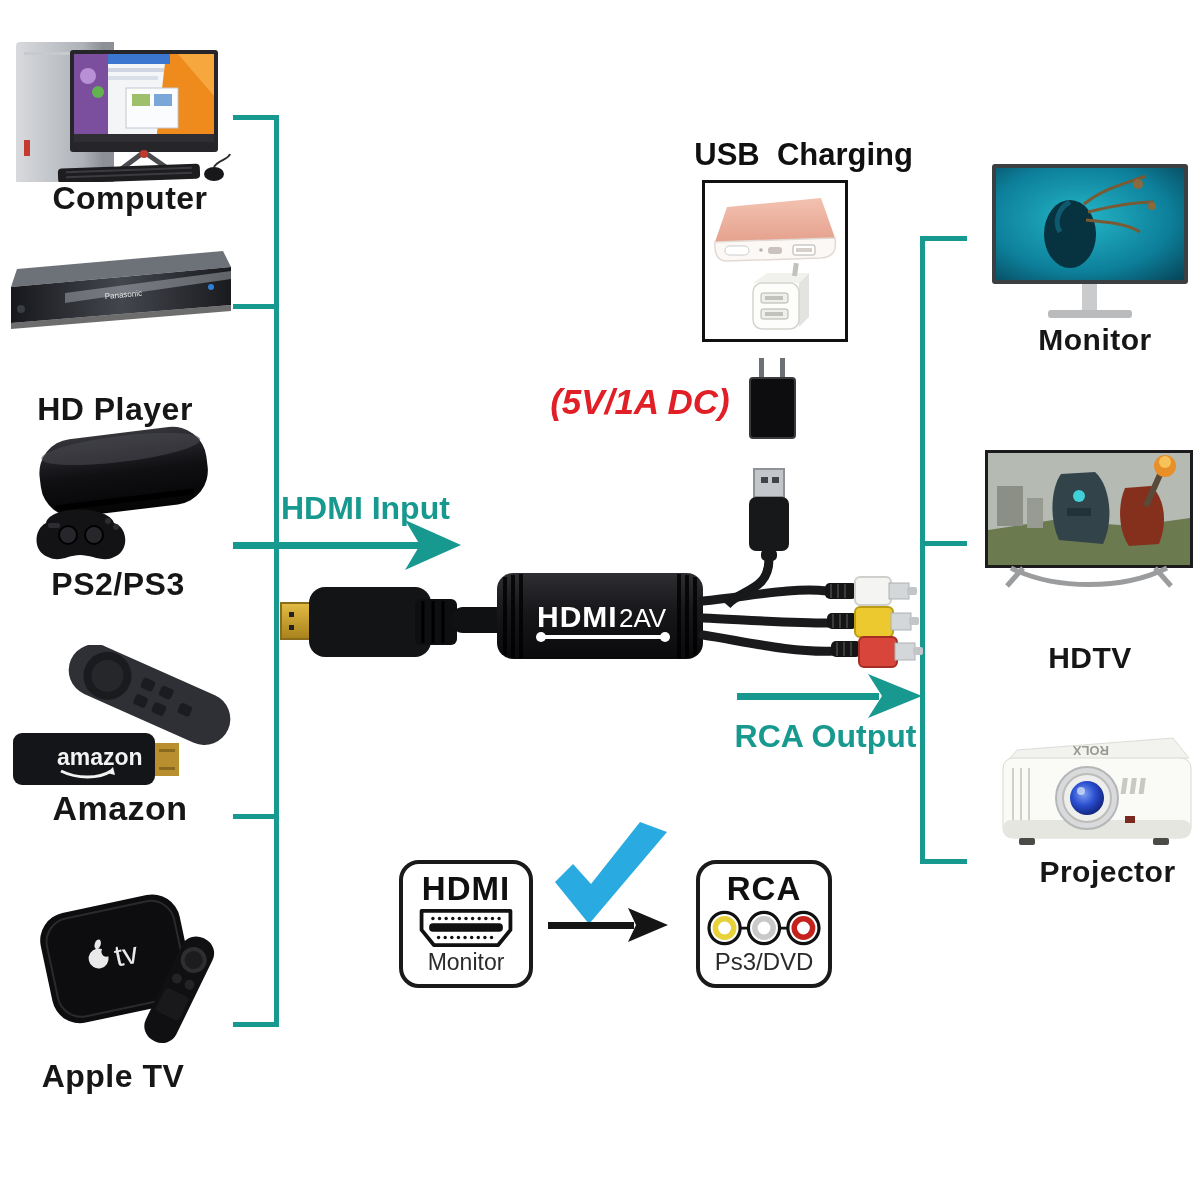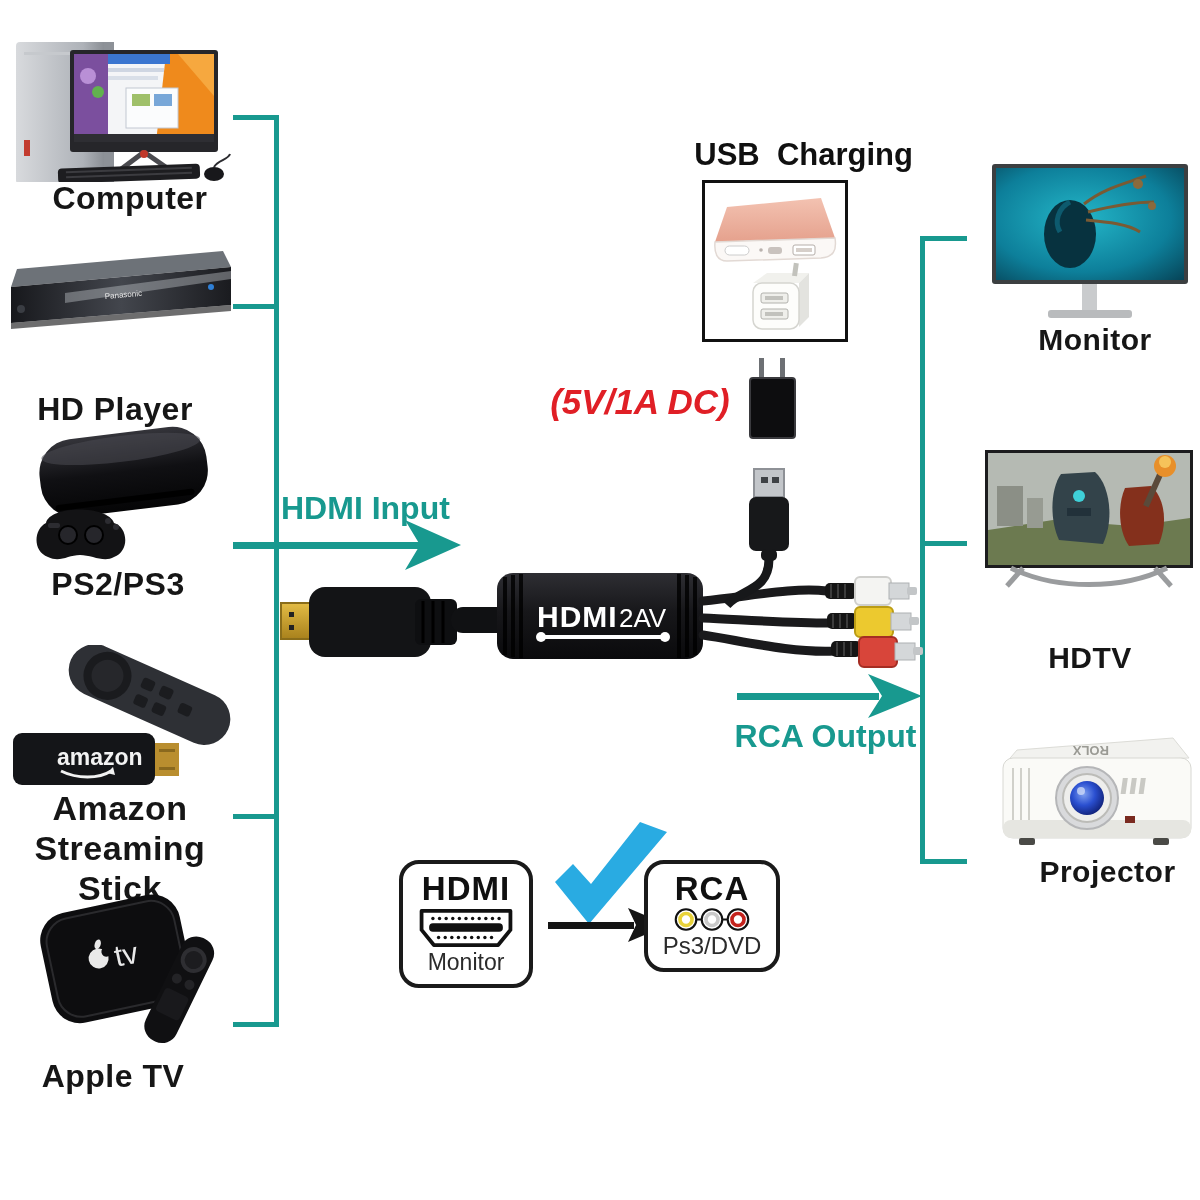--- a/index.html
+++ b/index.html
@@ -154,21 +154,20 @@
       <rect x="150" y="98" width="24" height="33" fill="#b98e2f"></rect>
       <rect x="154" y="104" width="16" height="3" fill="#8a691e"></rect>
       <rect x="154" y="122" width="16" height="3" fill="#8a691e"></rect>
       <text x="52" y="120" font-size="23" font-weight="bold" fill="#f2f2f2">amazon</text>
       <path d="M56,126 C72,134 94,134 106,126" stroke="#f2f2f2" stroke-width="3" fill="none"></path>
       <polygon points="108,122 110,130 102,128" fill="#f2f2f2"></polygon>
     </g>
   </svg>
   <div class="devlbl" style="left:0px; top:788px; width:240px; font-size:34px; line-height:40px;">
     <div>Amazon</div>
-    <div>Streaming Stick</div>
   </div>
 
   <svg class="abs" style="left:25px; top:880px;" width="200" height="172" viewBox="0 0 200 172">
     <g transform="rotate(-12 95 78)">
       <rect x="20" y="22" width="142" height="112" rx="28" fill="#0d0d0f"></rect>
       <rect x="26" y="28" width="130" height="100" rx="24" fill="none" stroke="#2a2a2d" stroke-width="2"></rect>
       <g>
         <circle cx="74" cy="74" r="10" fill="#e9e9e9"></circle>
         <circle cx="83" cy="69" r="5" fill="#0d0d0f"></circle>
         <ellipse cx="76" cy="60" rx="3" ry="5" fill="#e9e9e9" transform="rotate(30 76 60)"></ellipse>
@@ -451,21 +450,21 @@
 
   <svg class="abs" style="left:543px; top:820px;" width="128" height="110" viewBox="0 0 128 110">
     <polygon points="12,62 46,104 124,12 97,2 48,64 30,44" class="blue-fill"></polygon>
   </svg>
 
   <svg class="abs" style="left:548px; top:907px;" width="120" height="36" viewBox="0 0 120 36">
     <rect x="0" y="15" width="86" height="7" class="ink-fill"></rect>
     <polygon points="120,18 80,1 88,18 80,35" class="ink-fill"></polygon>
   </svg>
 
-  <div class="iconbox" style="left:644px; top:860px; width:136px; height:112px;">
+  <div class="iconbox" style="left:696px; top:860px; width:136px; height:128px;">
     <div class="title">RCA</div>
     <svg width="122" height="44" viewBox="0 0 130 48">
       <path d="M10,24 H120" stroke="#111" stroke-width="3"></path>
       <g>
         <circle cx="22" cy="24" r="17" fill="#fff" stroke="#111" stroke-width="3.5"></circle>
         <circle cx="22" cy="24" r="10" fill="#fff" stroke="#e8d23a" stroke-width="6"></circle>
       </g>
       <g>
         <circle cx="65" cy="24" r="17" fill="#fff" stroke="#111" stroke-width="3.5"></circle>
         <circle cx="65" cy="24" r="10" fill="#fff" stroke="#c9c9c9" stroke-width="6"></circle>

